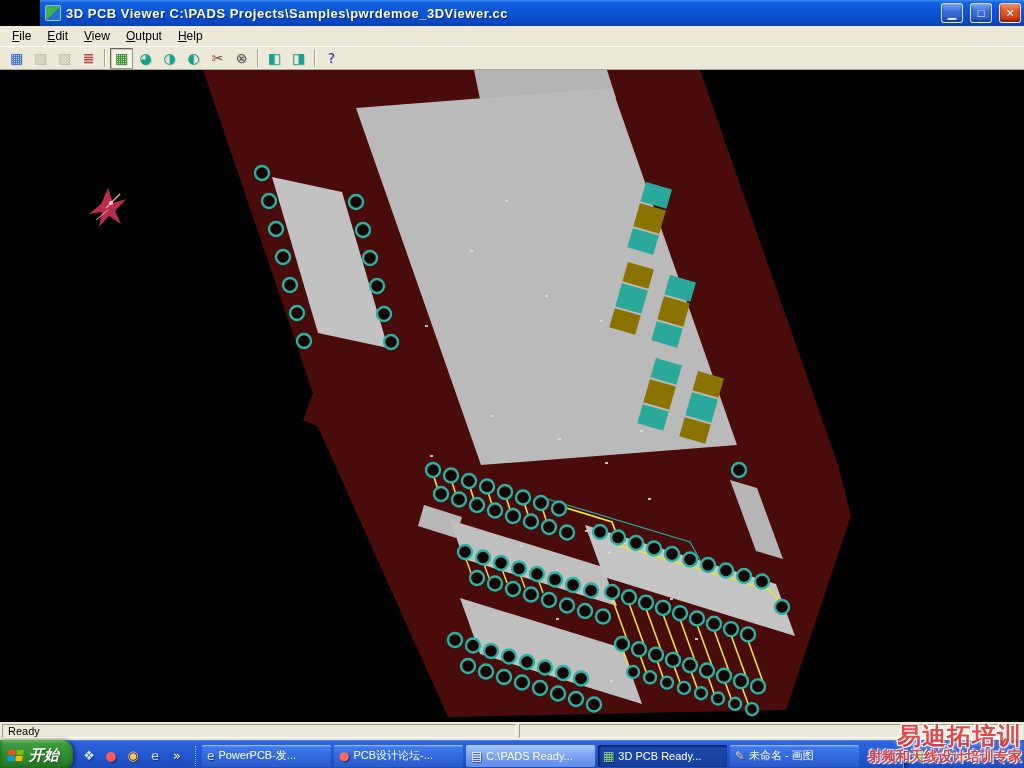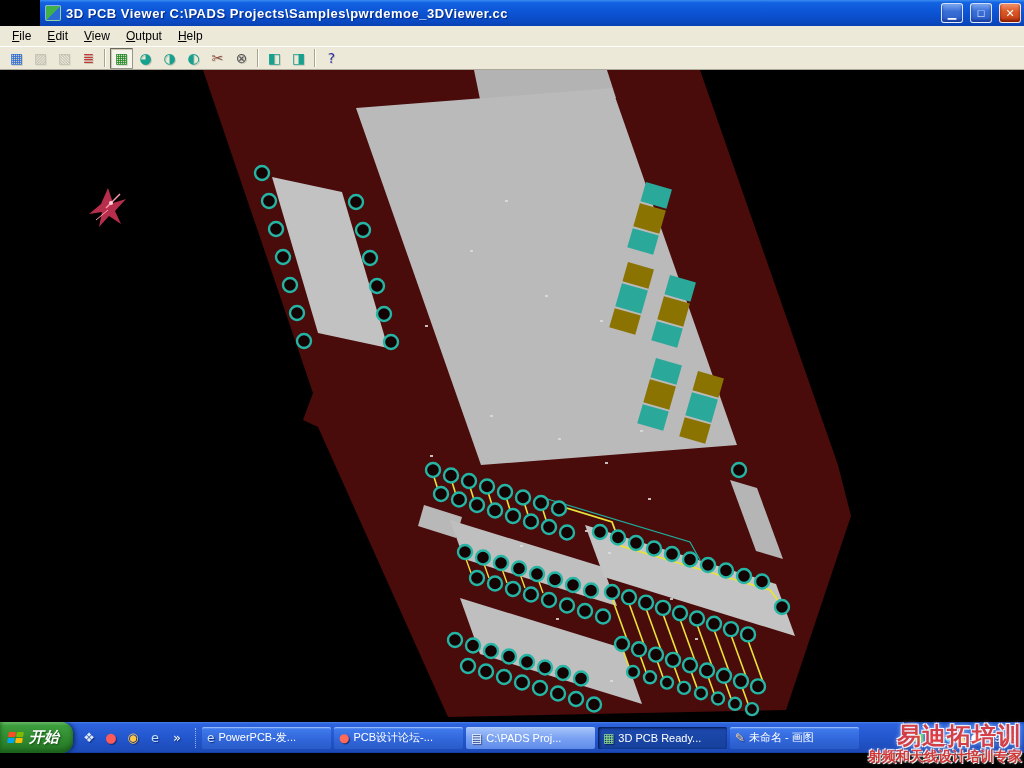--- a/index.html
+++ b/index.html
@@ -335,20 +335,24 @@
         <rect x="640" y="430" width="3" height="2" fill="#dddddd" opacity="0.85"></rect>
         <g transform="translate(108,210)">
           <polygon points="0,-22 5,-7 18,-11 7,1 13,14 1,6 -9,17 -6,2 -19,4 -7,-6" fill="#c03050" opacity="0.95"></polygon>
           <line x1="-2" y1="-2" x2="12" y2="-16" stroke="#ff9ab0" stroke-width="1.5"></line>
           <line x1="0" y1="0" x2="-12" y2="10" stroke="#ff9ab0" stroke-width="1"></line>
           <circle cx="3" cy="-7" r="2" fill="#ffd2dc"></circle>
         </g>
       </svg>
   </div>
 
+  <div class="statusbar">
+    <div class="status-cell status-ready">Ready</div>
+    <div class="status-cell status-right"></div>
+  </div>
 
   <div class="taskbar">
     <div class="start-btn">
       <span class="flag">
           <i class="f1"></i>
           <i class="f2"></i>
           <i class="f3"></i>
           <i class="f4"></i>
         </span>
       <span class="start-label">开始</span>
@@ -365,21 +369,21 @@
         <div class="task">
           <span class="t-ico" style="color: rgb(207, 230, 255);">e</span>
           <span class="t-label">PowerPCB-发...</span>
         </div>
         <div class="task">
           <span class="t-ico" style="color: rgb(255, 106, 90);">●</span>
           <span class="t-label">PCB设计论坛-...</span>
         </div>
         <div class="task highlight">
           <span class="t-ico" style="color: rgb(238, 244, 255);">▤</span>
-          <span class="t-label">C:\PADS Proj...</span>
+          <span class="t-label">C:\PADS Ready...</span>
         </div>
         <div class="task active">
           <span class="t-ico" style="color: rgb(143, 224, 143);">▦</span>
           <span class="t-label">3D PCB Ready...</span>
         </div>
         <div class="task">
           <span class="t-ico" style="color: rgb(255, 217, 168);">✎</span>
           <span class="t-label">未命名 - 画图</span>
         </div>
       </div>

